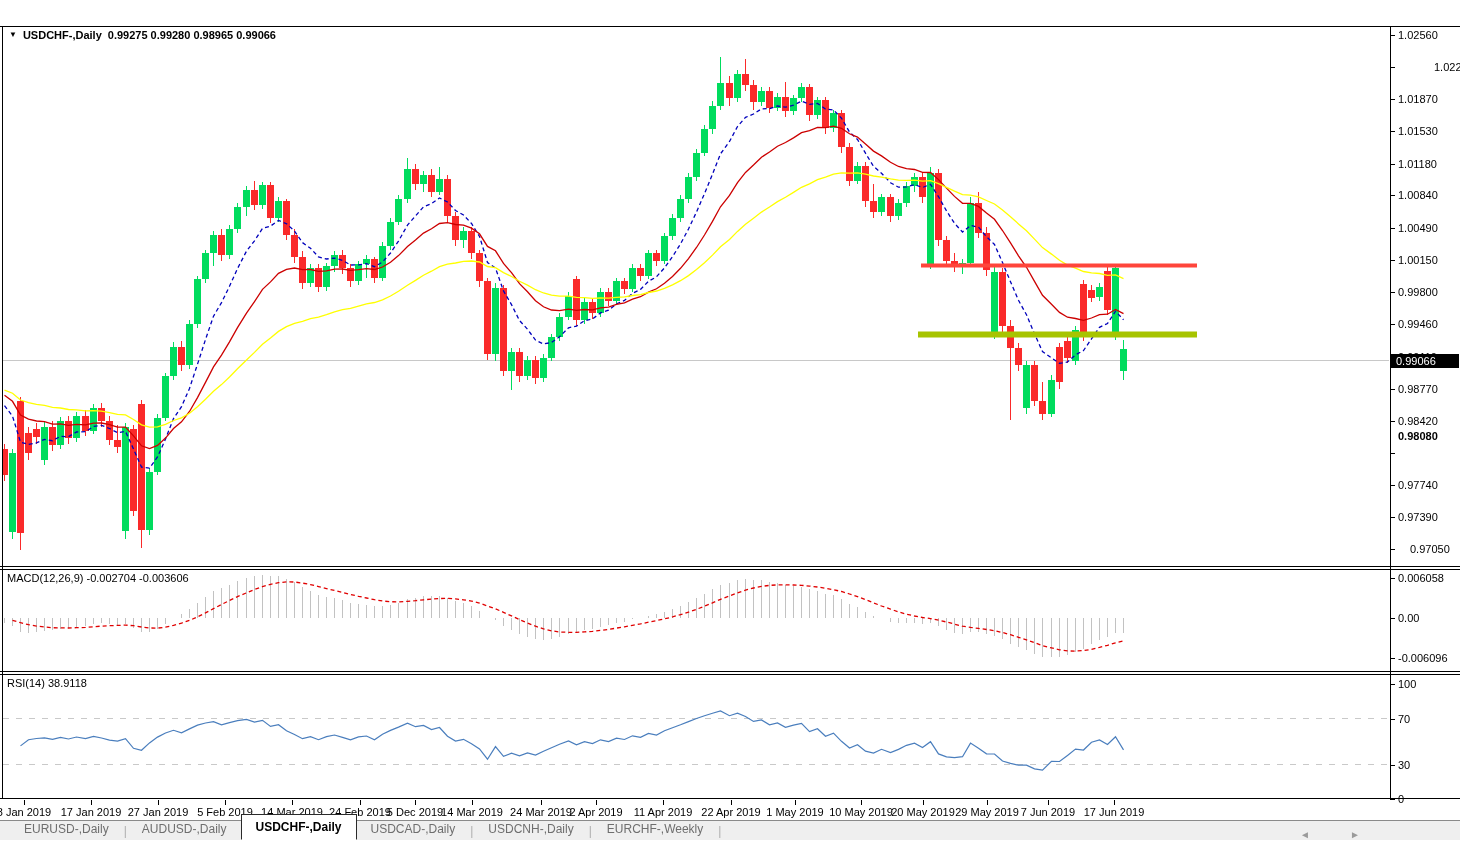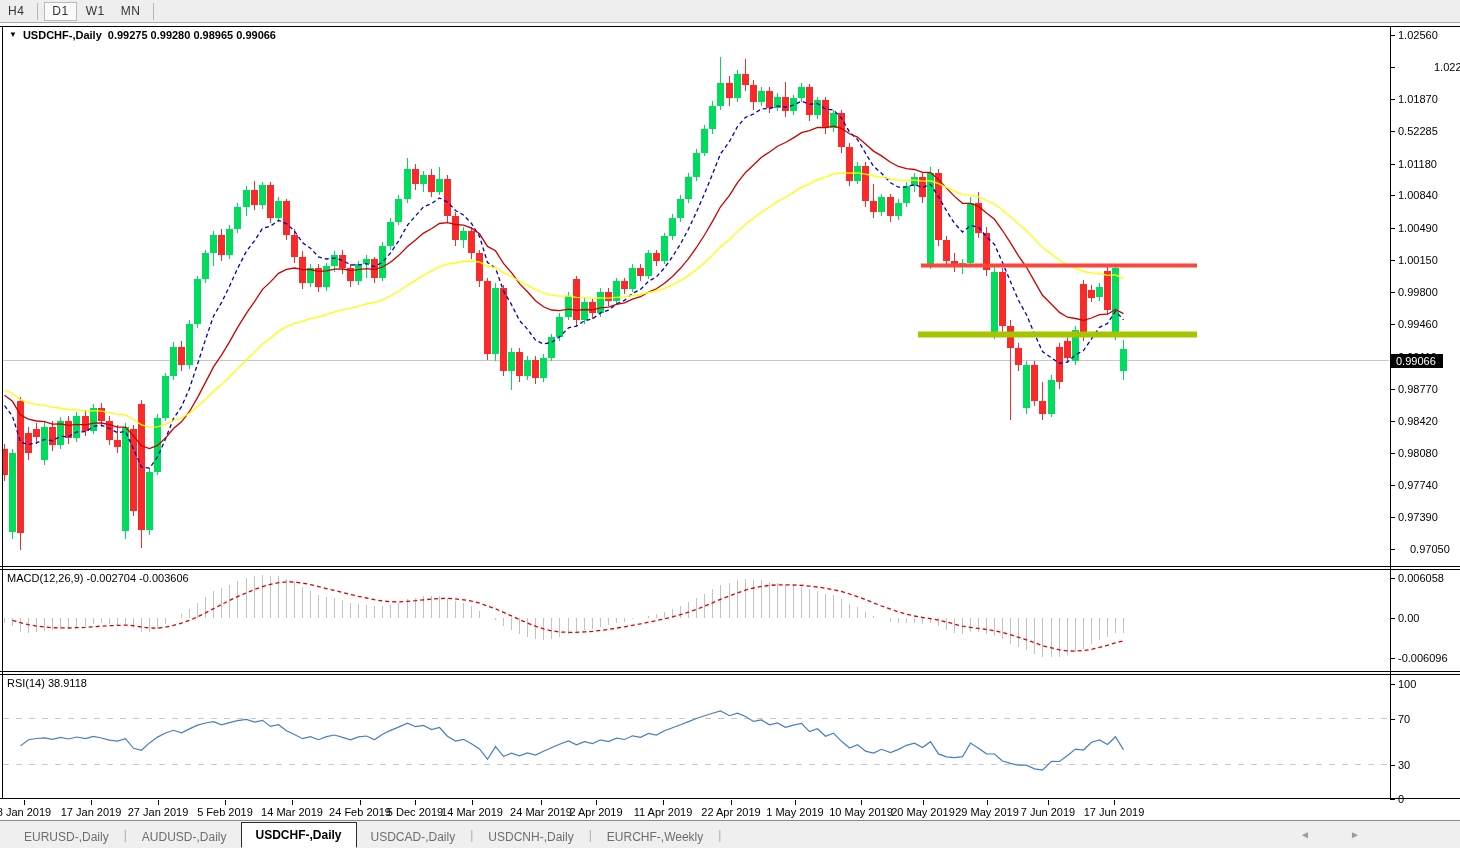--- a/index.html
+++ b/index.html
@@ -25,53 +25,45 @@
   #chart-title .mark { font-size:8px; position:relative; top:-1px; }
   #chart-title .ohlc { font-weight:700; }
 
   
   .pane-label { position:absolute; left:7px; font-size:11px; color:#000; }
 
   
   .axlabel { position:absolute; left:1398px; height:13px; line-height:13px;
     font-size:11px; color:#000; white-space:nowrap; }
   .axtick  { position:absolute; left:1390px; width:5px; height:1px; background:#000; }
-  #price-tag { position:absolute; left:1391px; width:52px; height:14px; background:#000;
+  #price-tag { position:absolute; left:1391px; width:68px; height:14px; background:#000;
     color:#fff; font-size:11px; line-height:14px; padding-left:5px; }
 
   
   .dtick  { position:absolute; top:800px; width:1px; height:5px; background:#000; }
   .dlabel { position:absolute; top:806px; font-size:11px; color:#000; white-space:nowrap;
     transform:translateX(-50%); }
 
   
-  #tabbar { position:absolute; left:0; top:820px; width:1460px; height:28px;
+  #tabbar { position:absolute; left:0; top:820px; width:1460px; height:20px;
     background:#efefef; border-top:1px solid #8a8a8a; display:flex; align-items:flex-end; padding-left:10px; }
   .tab { height:22px; padding:0 14px; display:flex; align-items:center; font-size:12px;
     color:#6e6e6e; cursor:default; white-space:nowrap; }
   .tab.act { background:#fff; border:1px solid #2a2a2a; border-bottom:1px solid #fff;
     color:#000; font-weight:700; height:26px; }
   .tabsep { color:#aeaeae; font-size:12px; align-self:center; padding:0 1px; }
   .scroll-arrow { position:absolute; top:829px; font-size:10px; color:#9a9a9a; }
 
   svg { position:absolute; }
 </style>
 </head>
 <body>
 
 <div id="root">
 
-  <div id="toolbar">
-      <div class="tfbtn">H4</div>
-      <div class="tbsep"></div>
-      <div class="tfbtn act">D1</div>
-      <div class="tfbtn">W1</div>
-      <div class="tfbtn">MN</div>
-      <div class="tbsep"></div>
-    </div>
 
   <div class="hline" style="top:26px"></div>
   <div class="hline" style="top:566px"></div>
   <div class="hline" style="top:569px"></div>
   <div class="hline" style="top:671px"></div>
   <div class="hline" style="top:674px"></div>
   <div class="hline" style="top:798px"></div>
   <div class="vline" style="left:2px; top:26px; height:772px"></div>
   <div class="vline" style="left:1390px; top:26px; height:774px"></div>
 
@@ -523,41 +515,41 @@
   <div class="pane-label" style="top:677px">RSI(14) 38.9118</div>
 
   <div id="axis-area">
       <div class="axtick" style="top: 35px;"></div>
       <div class="axlabel" style="top: 29px;">1.02560</div>
       <div class="axtick" style="top: 67px;"></div>
       <div class="axlabel" style="top: 61px; margin-left: 36px;">1.02220</div>
       <div class="axtick" style="top: 99px;"></div>
       <div class="axlabel" style="top: 93px;">1.01870</div>
       <div class="axtick" style="top: 131px;"></div>
-      <div class="axlabel" style="top: 125px;">0.52285</div>
+      <div class="axlabel" style="top: 125px;">1.01530</div>
       <div class="axtick" style="top: 164px;"></div>
       <div class="axlabel" style="top: 158px;">1.01180</div>
       <div class="axtick" style="top: 195px;"></div>
       <div class="axlabel" style="top: 189px;">1.00840</div>
       <div class="axtick" style="top: 228px;"></div>
       <div class="axlabel" style="top: 222px;">1.00490</div>
       <div class="axtick" style="top: 260px;"></div>
       <div class="axlabel" style="top: 254px;">1.00150</div>
       <div class="axtick" style="top: 292px;"></div>
       <div class="axlabel" style="top: 286px;">0.99800</div>
       <div class="axtick" style="top: 324px;"></div>
       <div class="axlabel" style="top: 318px;">0.99460</div>
       <div class="axtick" style="top: 357px;"></div>
       <div class="axlabel" style="top: 351px;">0.99110</div>
       <div class="axtick" style="top: 389px;"></div>
       <div class="axlabel" style="top: 383px;">0.98770</div>
       <div class="axtick" style="top: 421px;"></div>
       <div class="axlabel" style="top: 415px;">0.98420</div>
       <div class="axtick" style="top: 453px;"></div>
-      <div class="axlabel" style="top: 447px;">0.98080</div>
+      <div class="axlabel" style="top: 430px; font-weight: bold;">0.98080</div>
       <div class="axtick" style="top: 485px;"></div>
       <div class="axlabel" style="top: 479px;">0.97740</div>
       <div class="axtick" style="top: 517px;"></div>
       <div class="axlabel" style="top: 511px;">0.97390</div>
       <div class="axtick" style="top: 549px;"></div>
       <div class="axlabel" style="top: 543px; margin-left: 12px;">0.97050</div>
       <div class="axtick" style="top: 578px;"></div>
       <div class="axlabel" style="top: 572px;">0.006058</div>
       <div class="axtick" style="top: 618px;"></div>
       <div class="axlabel" style="top: 612px;">0.00</div>

